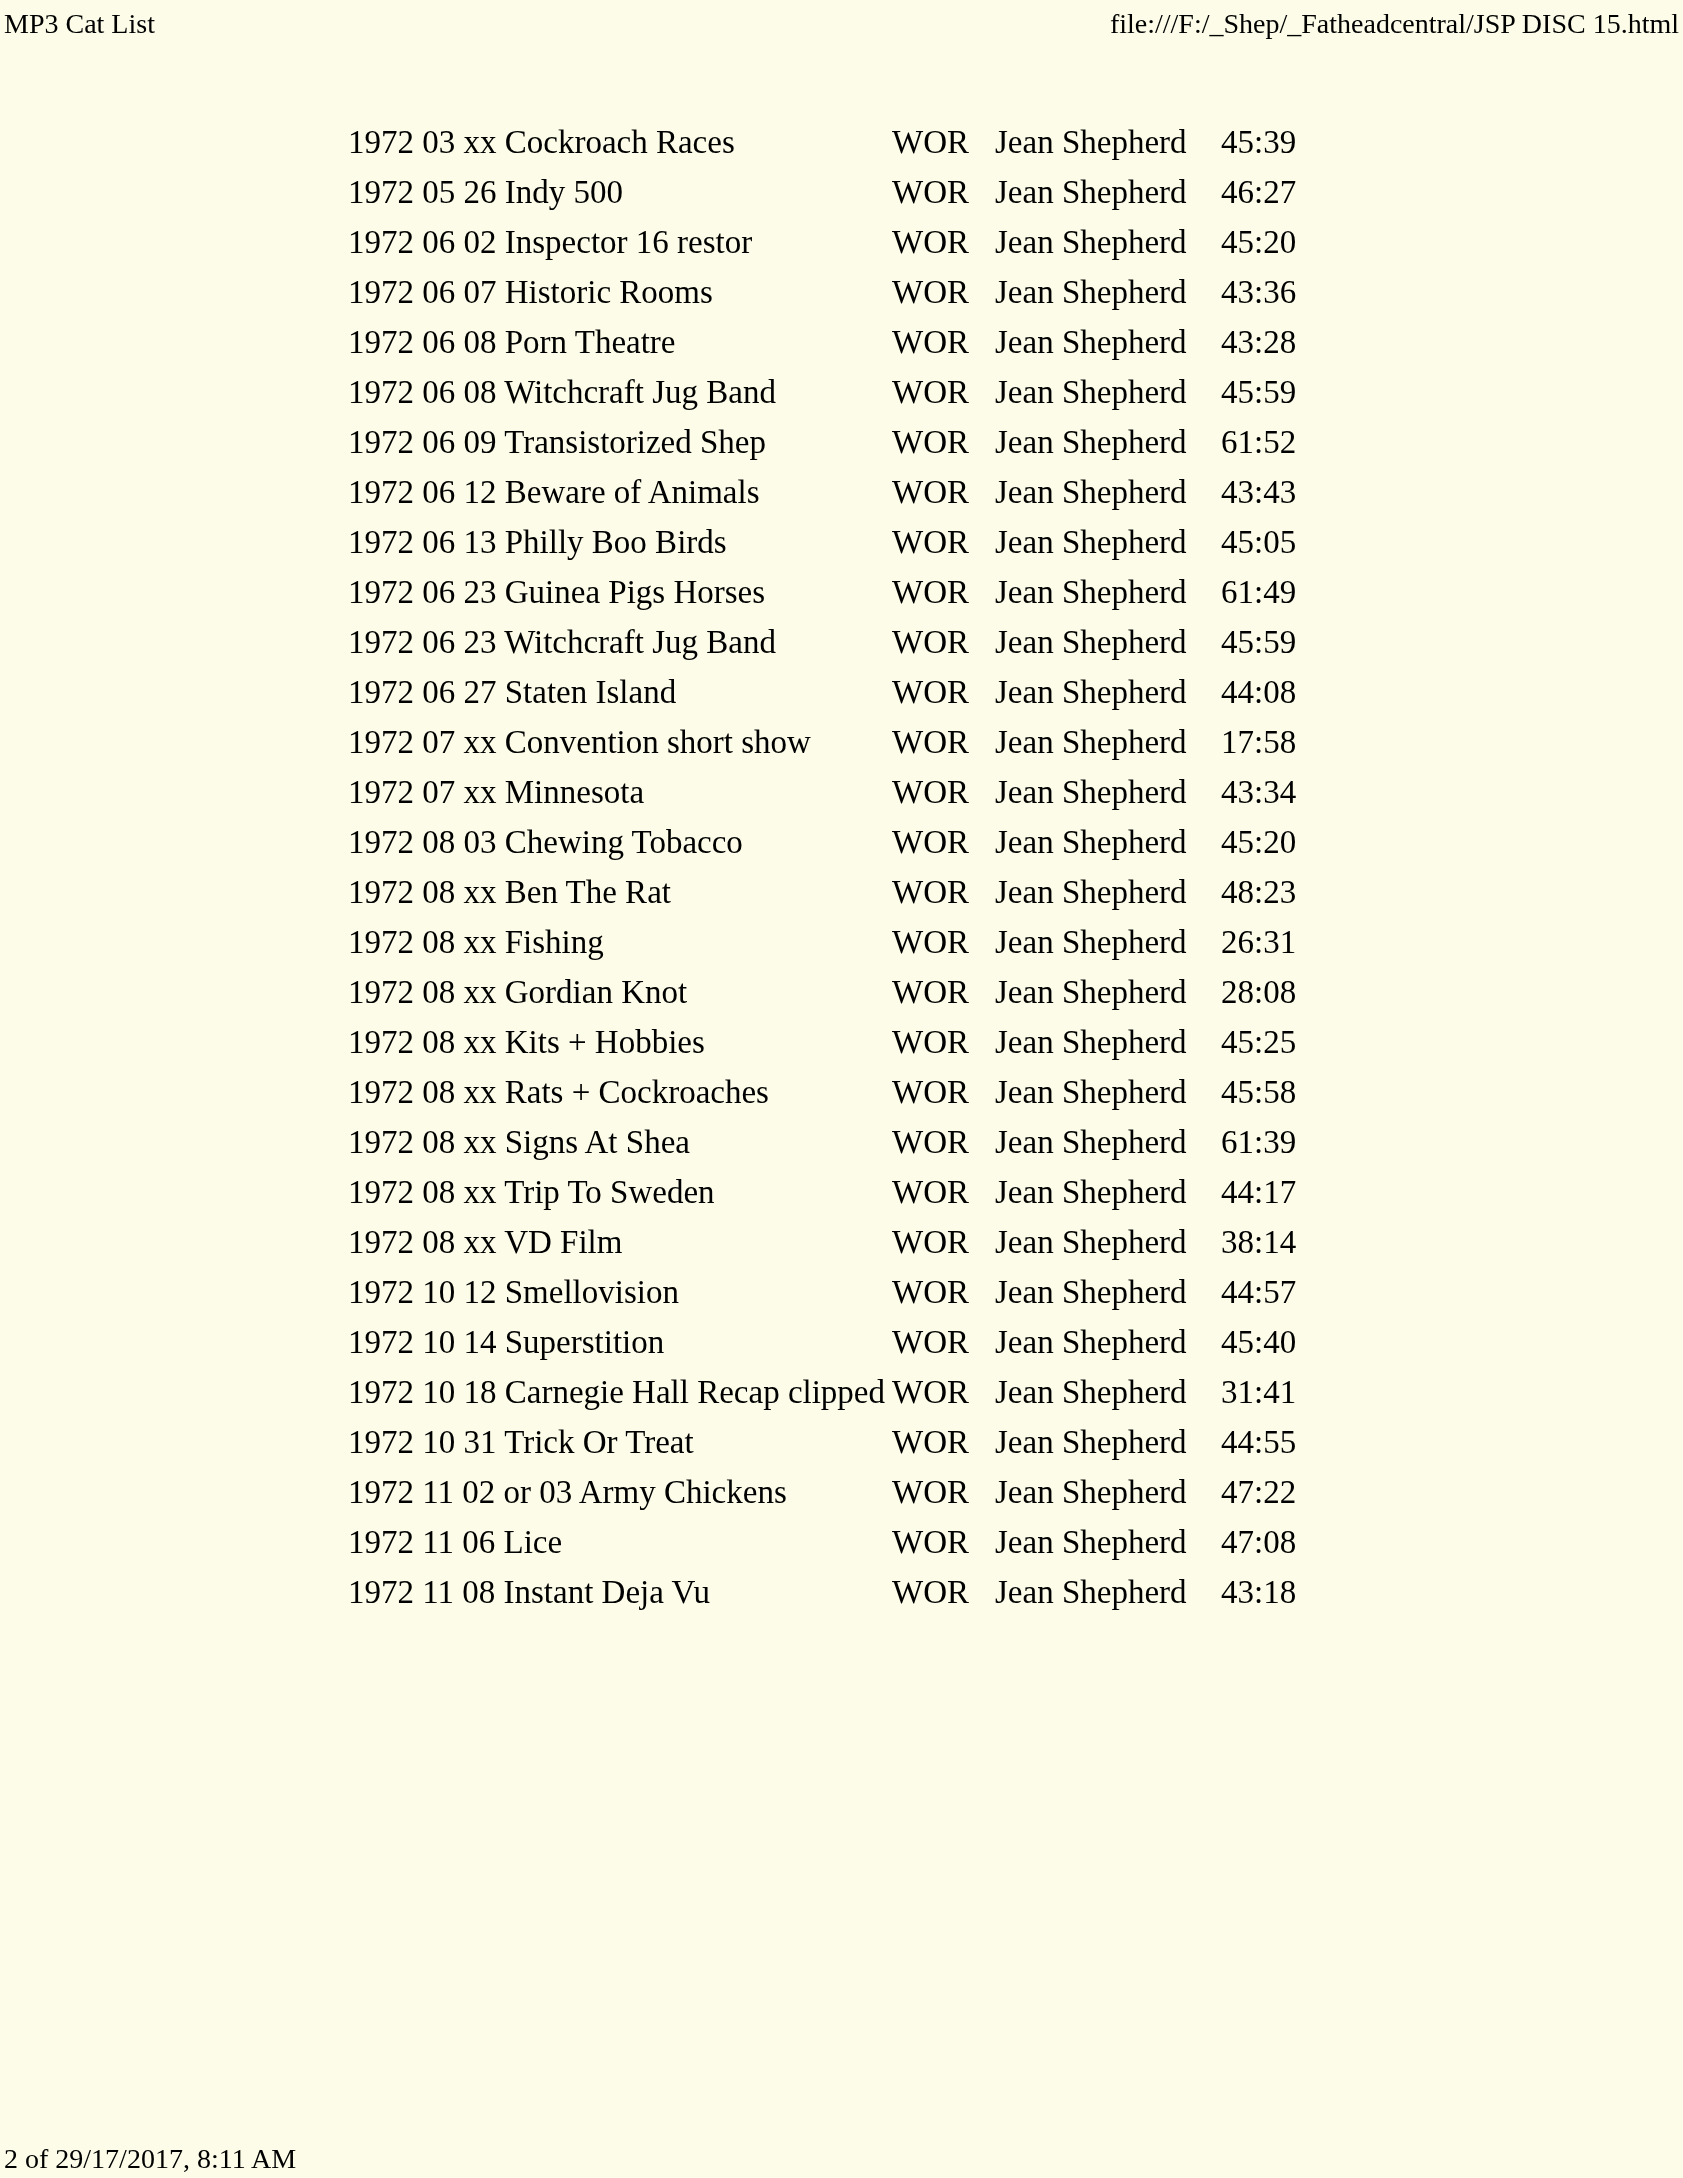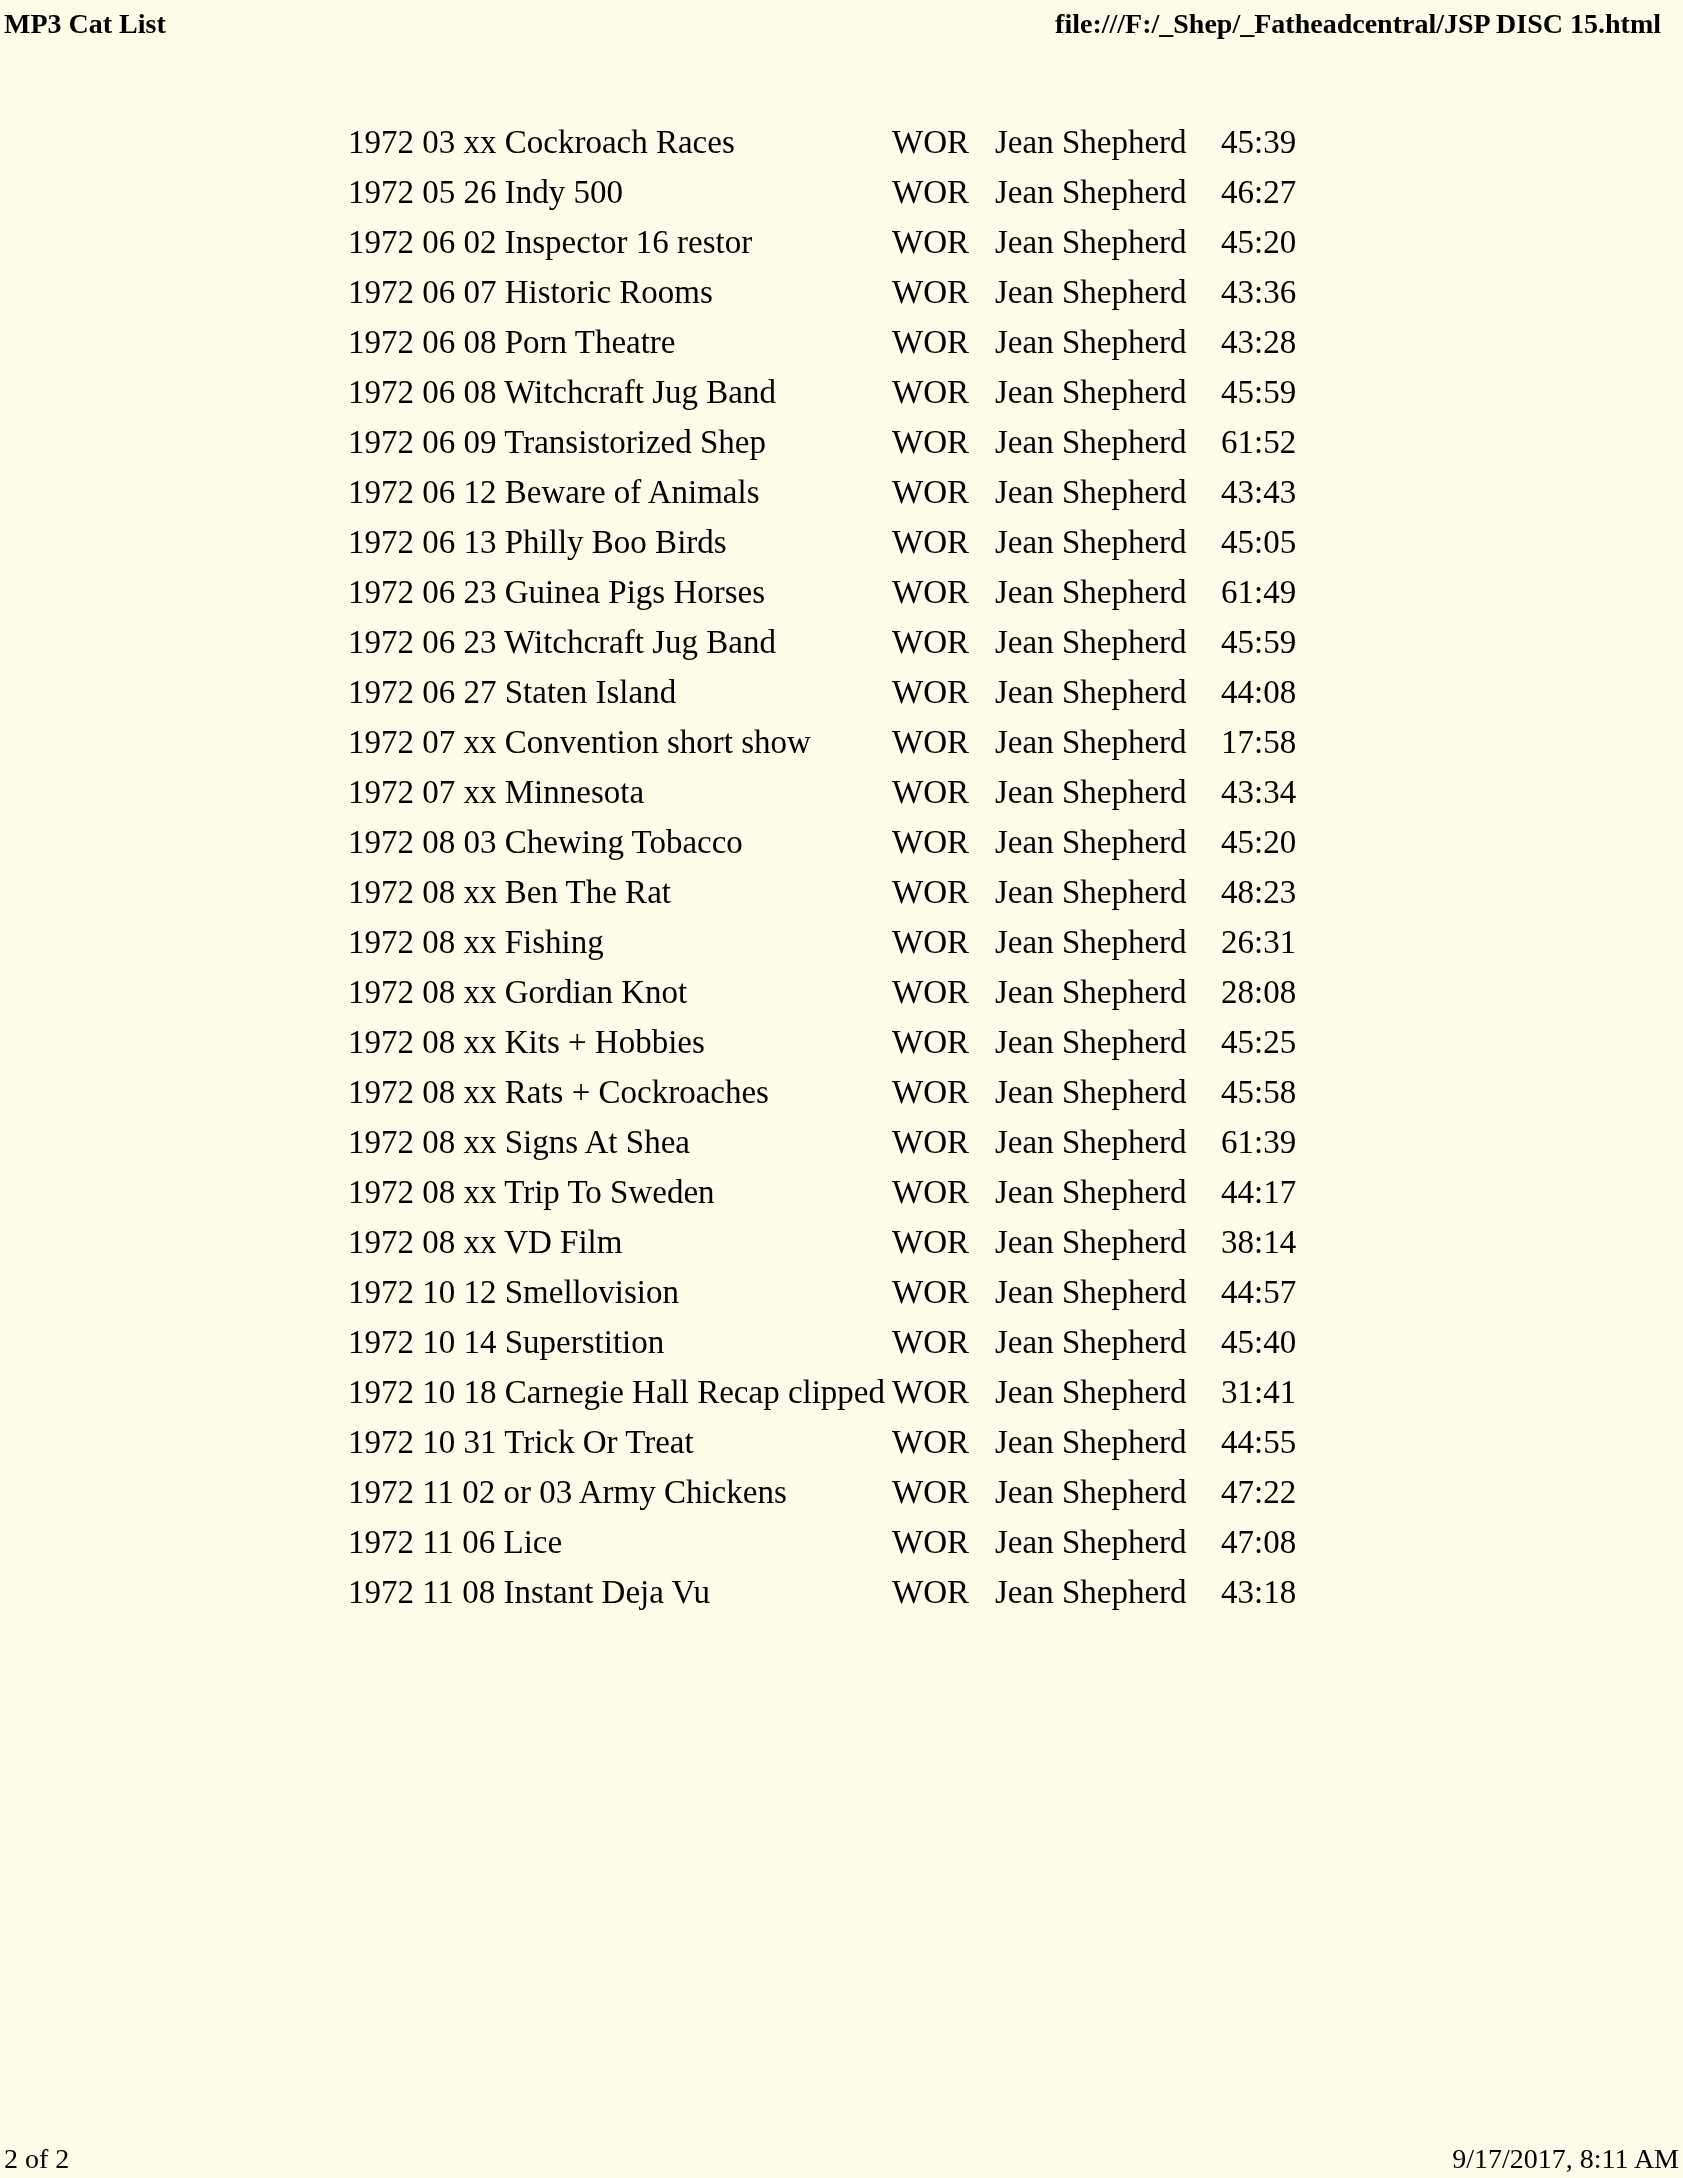--- a/index.html
+++ b/index.html
@@ -6,41 +6,41 @@
   body {
     width: 1683px; height: 2178px;
     position: relative;
     font-family: "Liberation Serif", "DejaVu Serif", serif;
     overflow: hidden;
   }
   .page {
     position: absolute; inset: 0;
   }
   .hdr {
-    position: absolute; left: 4px; right: 22px; top: 6px;
+    position: absolute; left: 4px; right: 4px; top: 6px;
     display: flex; justify-content: space-between;
-    font-size: 28px; line-height: 36px; white-space: nowrap; font-weight: bold;
+    font-size: 28px; line-height: 36px; white-space: nowrap;
   }
   .list-table {
     position: absolute; left: 348px; top: 117px;
     border-collapse: collapse; table-layout: fixed;
     font-size: 33px;
   }
   .list-table td {
     padding: 0; line-height: 50px; height: 50px;
     white-space: nowrap; overflow: visible;
     vertical-align: baseline;
   }
   .col-title   { width: 544px; }
   .col-station { width: 103px; }
   .col-host    { width: 226px; }
   .col-dur     { width: 129px; }
   .ftr {
     position: absolute; left: 4px; right: 4px; bottom: 2px;
-    display: flex; justify-content: space-between;
+    display: flex; justify-content: flex-start;
     font-size: 28px; line-height: 34px; white-space: nowrap;
   }
 </style>
 </head>
 <body style="background: rgb(252, 252, 232); color: rgb(0, 0, 0);">
 
 <div class="page">
 
   <div class="hdr">
     <span>MP3 Cat List</span>

